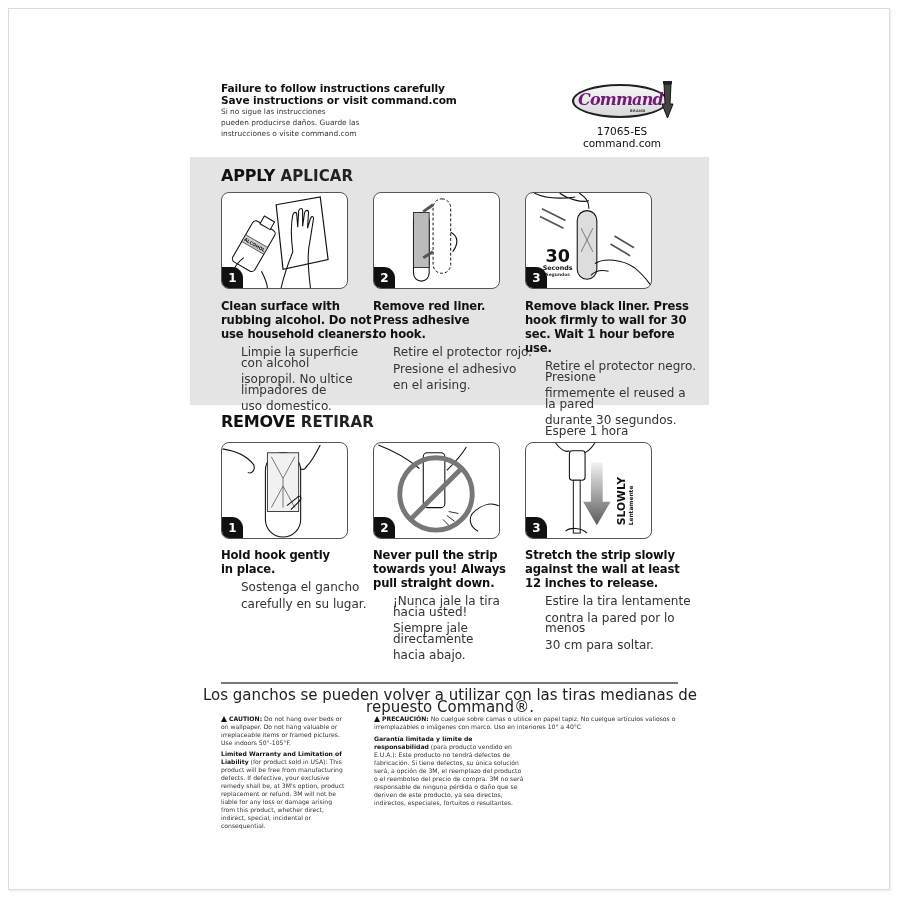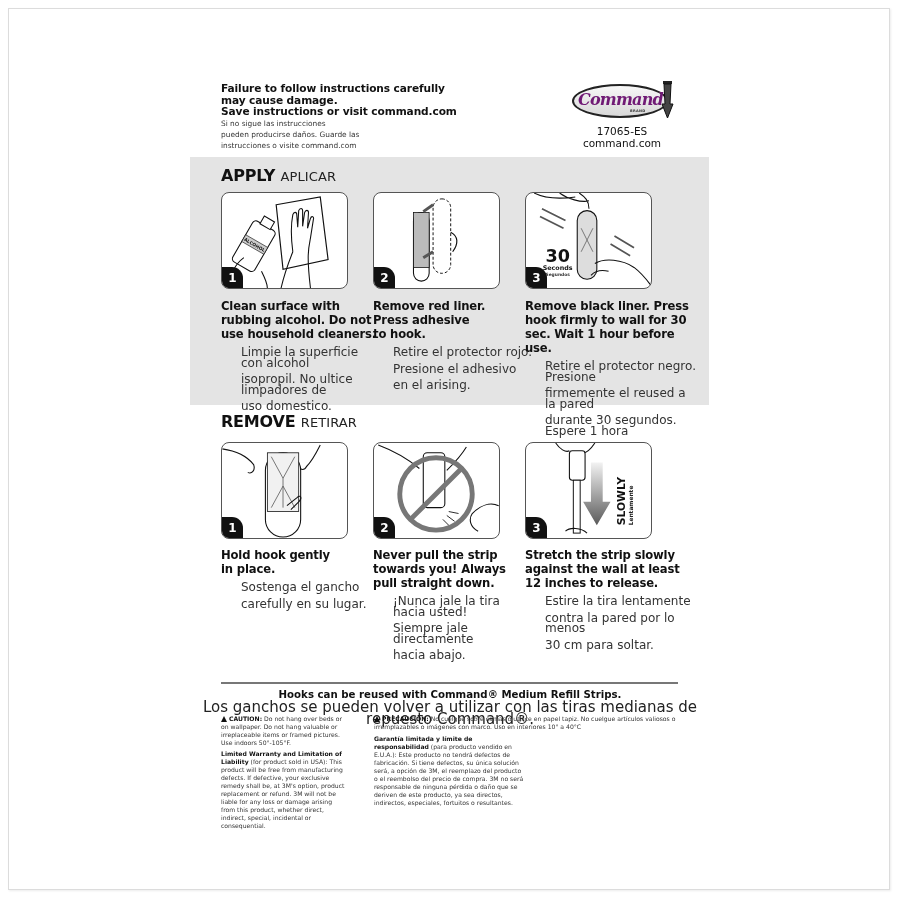--- a/index.html
+++ b/index.html
@@ -18,21 +18,21 @@
   .logo .oval { position: absolute; left: 2px; top: 4px; width: 96px; height: 34px; border-radius: 50%; border: 2px solid #222; background: linear-gradient(#f7f7f7, #d8d8d8); }
   .logo .word { position: absolute; left: 8px; top: 10px; font-family: "DejaVu Serif", serif; font-weight: bold; font-style: italic; font-size: 16px; color: #701a75; letter-spacing: -0.8px; }
   .logo .brand-tag { position: absolute; left: 60px; top: 29px; font-size: 3.5px; font-weight: bold; color: #333; letter-spacing: 0.3px; }
   .logo .hook-arrow { position: absolute; right: 0px; top: 0px; width: 14px; height: 40px; }
   .brand .sku { font-size: 10.5px; color: #111; line-height: 12px; margin-top: 3px; }
   .brand .site { font-size: 10.5px; color: #111; line-height: 12px; }
 
   
   .panel-apply { position: absolute; left: 190px; top: 157px; width: 519px; height: 248px; background: #e4e4e4; }
   .section-title { position: absolute; font-size: 16px; font-weight: bold; color: #111; letter-spacing: -0.2px; }
-  .section-title .sub { font-weight: normal; font-size: 13px; letter-spacing: 0.1px; color: #222; }
+  .section-title .sub { font-weight: bold; font-size: 15px; letter-spacing: 0.1px; color: #222; }
 
   .card { position: absolute; width: 127px; height: 97px; background: #fff; border: 1.5px solid #555; border-radius: 8px; overflow: hidden; }
   .card svg.art { position: absolute; left: 0; top: 0; width: 100%; height: 100%; }
   .badge { position: absolute; left: -1px; bottom: -1px; width: 22px; height: 22px; background: #111; border-top-right-radius: 11px; border-bottom-left-radius: 7px; color: #fff; font-weight: bold; font-size: 12px; line-height: 22px; text-align: center; padding-left: 1px; }
 
   .step-text { position: absolute; width: 160px; }
   .step-text .en { font-weight: bold; font-size: 11.6px; line-height: 14px; color: #111; letter-spacing: -0.15px; }
   .step-text .es { font-size: 12px; line-height: 10.6px; color: #333; margin-top: 6px; padding-left: 20px; }
 
   
@@ -46,21 +46,20 @@
   .fine p + p { margin-top: 3px; }
   .warn-tri { display: inline-block; width: 0; height: 0; border-left: 3.5px solid transparent; border-right: 3.5px solid transparent; border-bottom: 6px solid #111; vertical-align: -1px; margin-right: 2px; }
 </style>
 </head>
 <body>
 
 <div class="frame"></div>
 
 <div class="hdr-warning">
   <div class="en">Failure to follow instructions carefully</div>
-  <div class="en">may cause damage.</div>
   <div class="en">Save instructions or visit command.com</div>
   <div class="es">Si no sigue las instrucciones</div>
   <div class="es">pueden producirse daños. Guarde las</div>
   <div class="es">instrucciones o visite command.com</div>
 </div>
 
 <div class="brand">
   <div class="logo">
     <div class="oval"></div>
     <span class="word">Command</span>
@@ -213,21 +212,20 @@
   <div class="en">Stretch the strip slowly</div>
   <div class="en">against the wall at least</div>
   <div class="en">12 inches to release.</div>
   <div class="es">Estire la tira lentamente</div>
   <div class="es">contra la pared por lo menos</div>
   <div class="es">30 cm para soltar.</div>
 </div>
 
 <div class="rule"></div>
 <div class="reuse">
-  <div class="en">Hooks can be reused with Command® Medium Refill Strips.</div>
   <div class="es">Los ganchos se pueden volver a utilizar con las tiras medianas de repuesto Command®.</div>
 </div>
 
 <div class="fine" style="left:221px; top:715px; width:125px;">
   <p>
     <span class="warn-tri"></span><b>CAUTION:</b>
     <span>Do not hang over beds or on wallpaper. Do not hang valuable or irreplaceable items or framed pictures. Use indoors 50°-105°F.</span>
   </p>
   <p>
     <b>Limited Warranty and Limitation of Liability</b>

